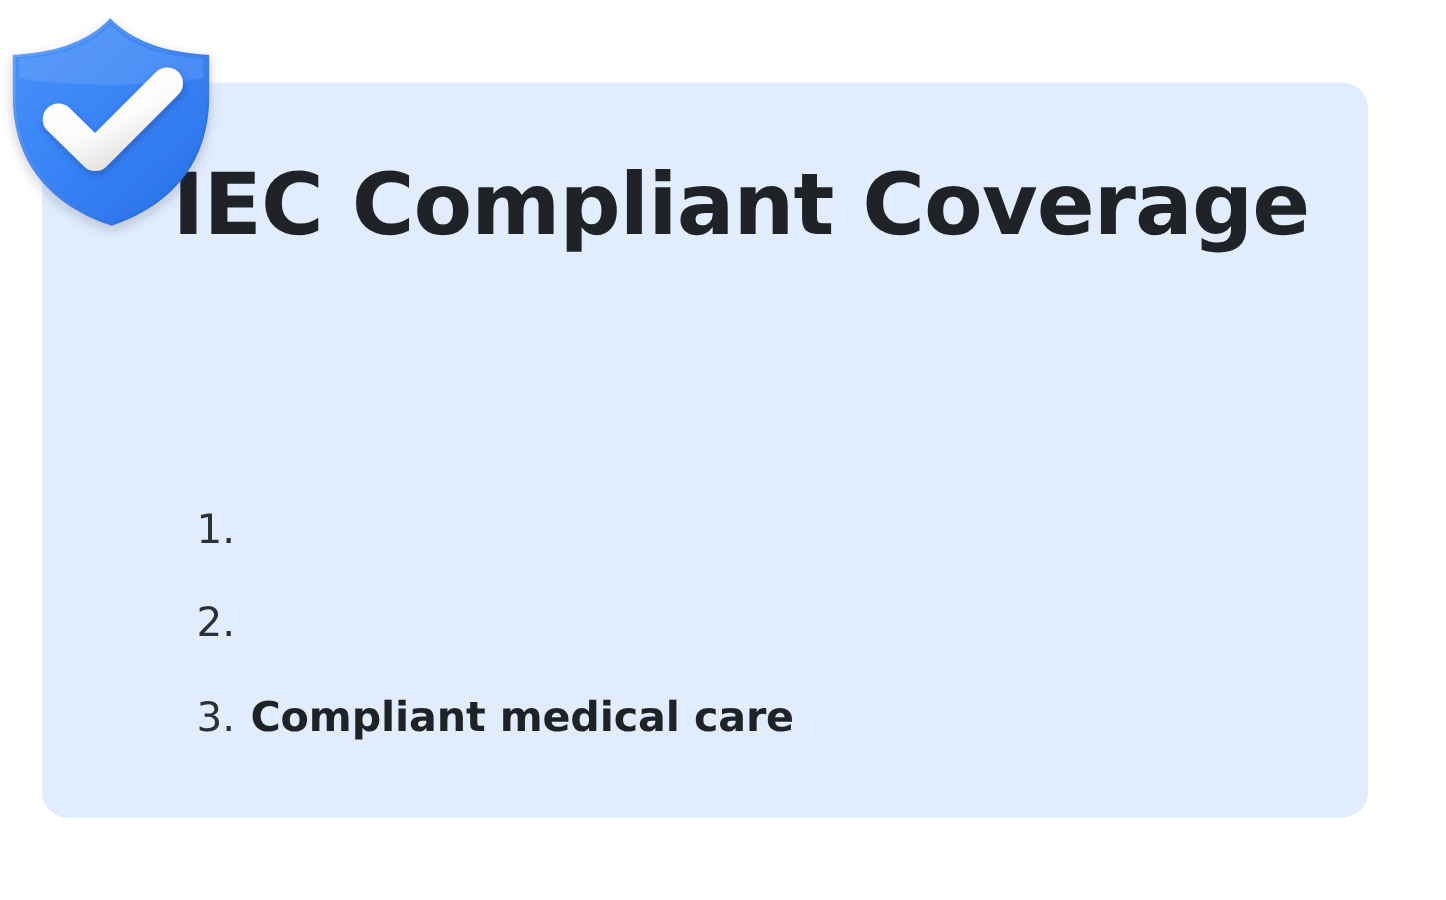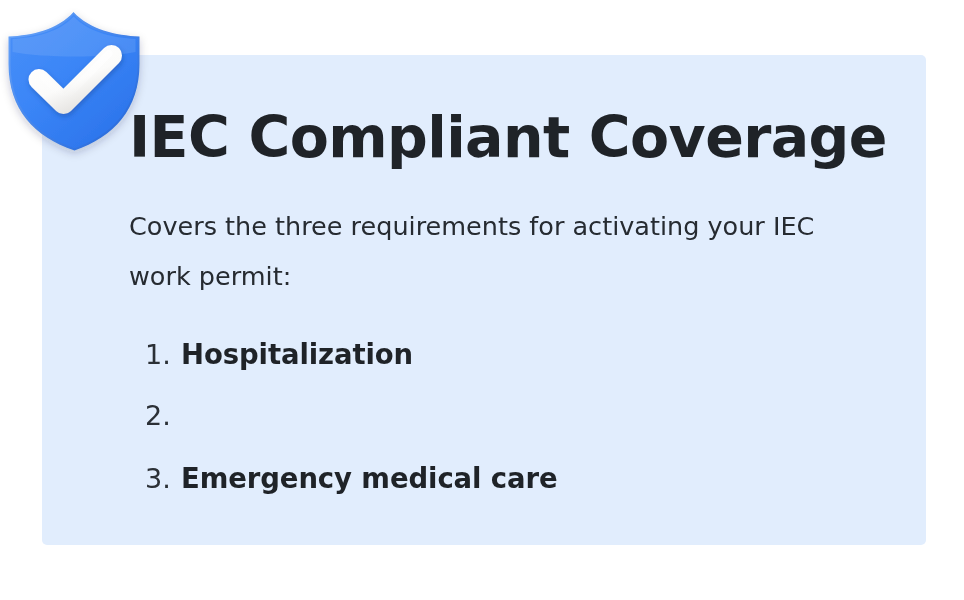--- a/index.html
+++ b/index.html
@@ -19,26 +19,26 @@
   .stage {
     position: relative;
     width: 964px;
     height: 600px;
     background: #ffffff;
   }
 
   
   .info-card {
     position: absolute;
-    left: 42px;
+    left: 28px;
     top: 55px;
     width: 884px;
     height: 490px;
     background: #e1edfd;
-    border-radius: 5px;
+    border-radius: 17px;
     box-sizing: border-box;
   }
 
   
   .card-title {
     position: absolute;
     left: 87px;
     top: 48px;            
     margin: 0;
     font-family: "DejaVu Sans", "Liberation Sans", sans-serif;
@@ -114,33 +114,31 @@
 </style>
 </head>
 <body>
 
 <div class="stage">
 
   <div class="info-card">
 
     <h1 class="card-title">IEC Compliant Coverage</h1>
 
-    <p class="card-intro">Covers the three requirements for activating your IEC work permit:</p>
 
     <ol class="req-list">
       <li class="req-item">
         <span class="req-num">1.</span>
-        <span class="req-label">Hospitalization</span>
       </li>
       <li class="req-item">
         <span class="req-num">2.</span>
       </li>
       <li class="req-item">
         <span class="req-num">3.</span>
-        <span class="req-label">Emergency medical care</span>
+        <span class="req-label">Compliant medical care</span>
       </li>
     </ol>
 
   </div>
 
   <div class="shield-badge">
     <svg viewBox="0 0 140 146" xmlns="http://www.w3.org/2000/svg" aria-hidden="true">
       <defs>
         <linearGradient id="shieldGrad" x1="0" y1="0" x2="0.85" y2="1">
           <stop offset="0%" stop-color="#4a90f8"></stop>

